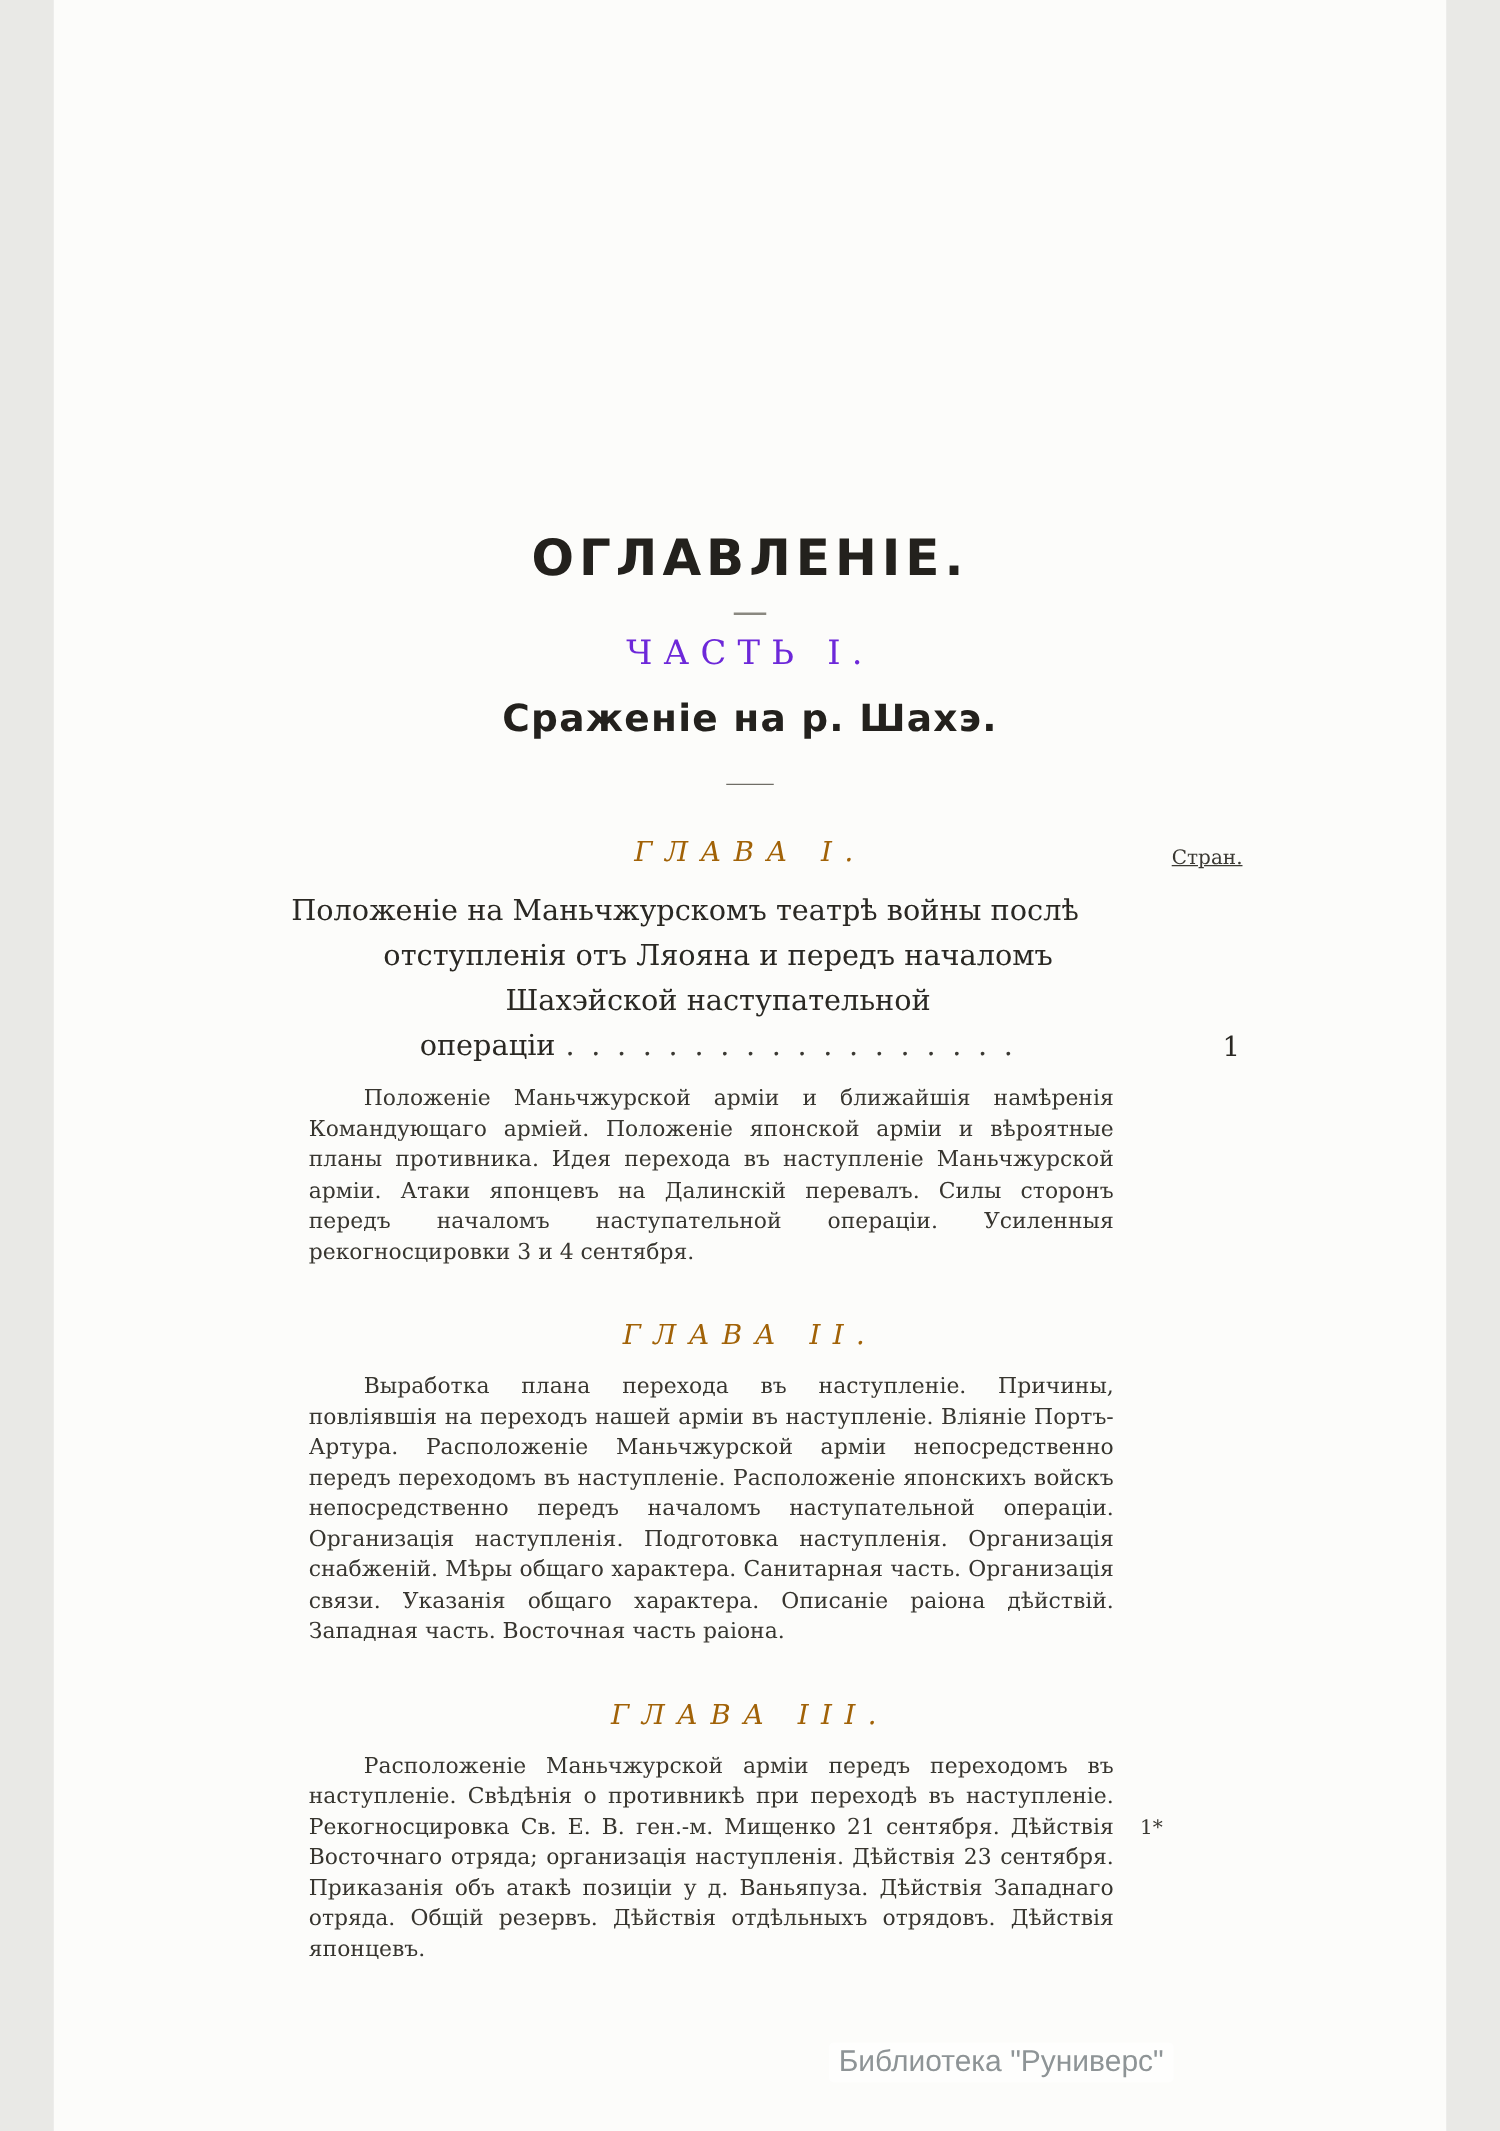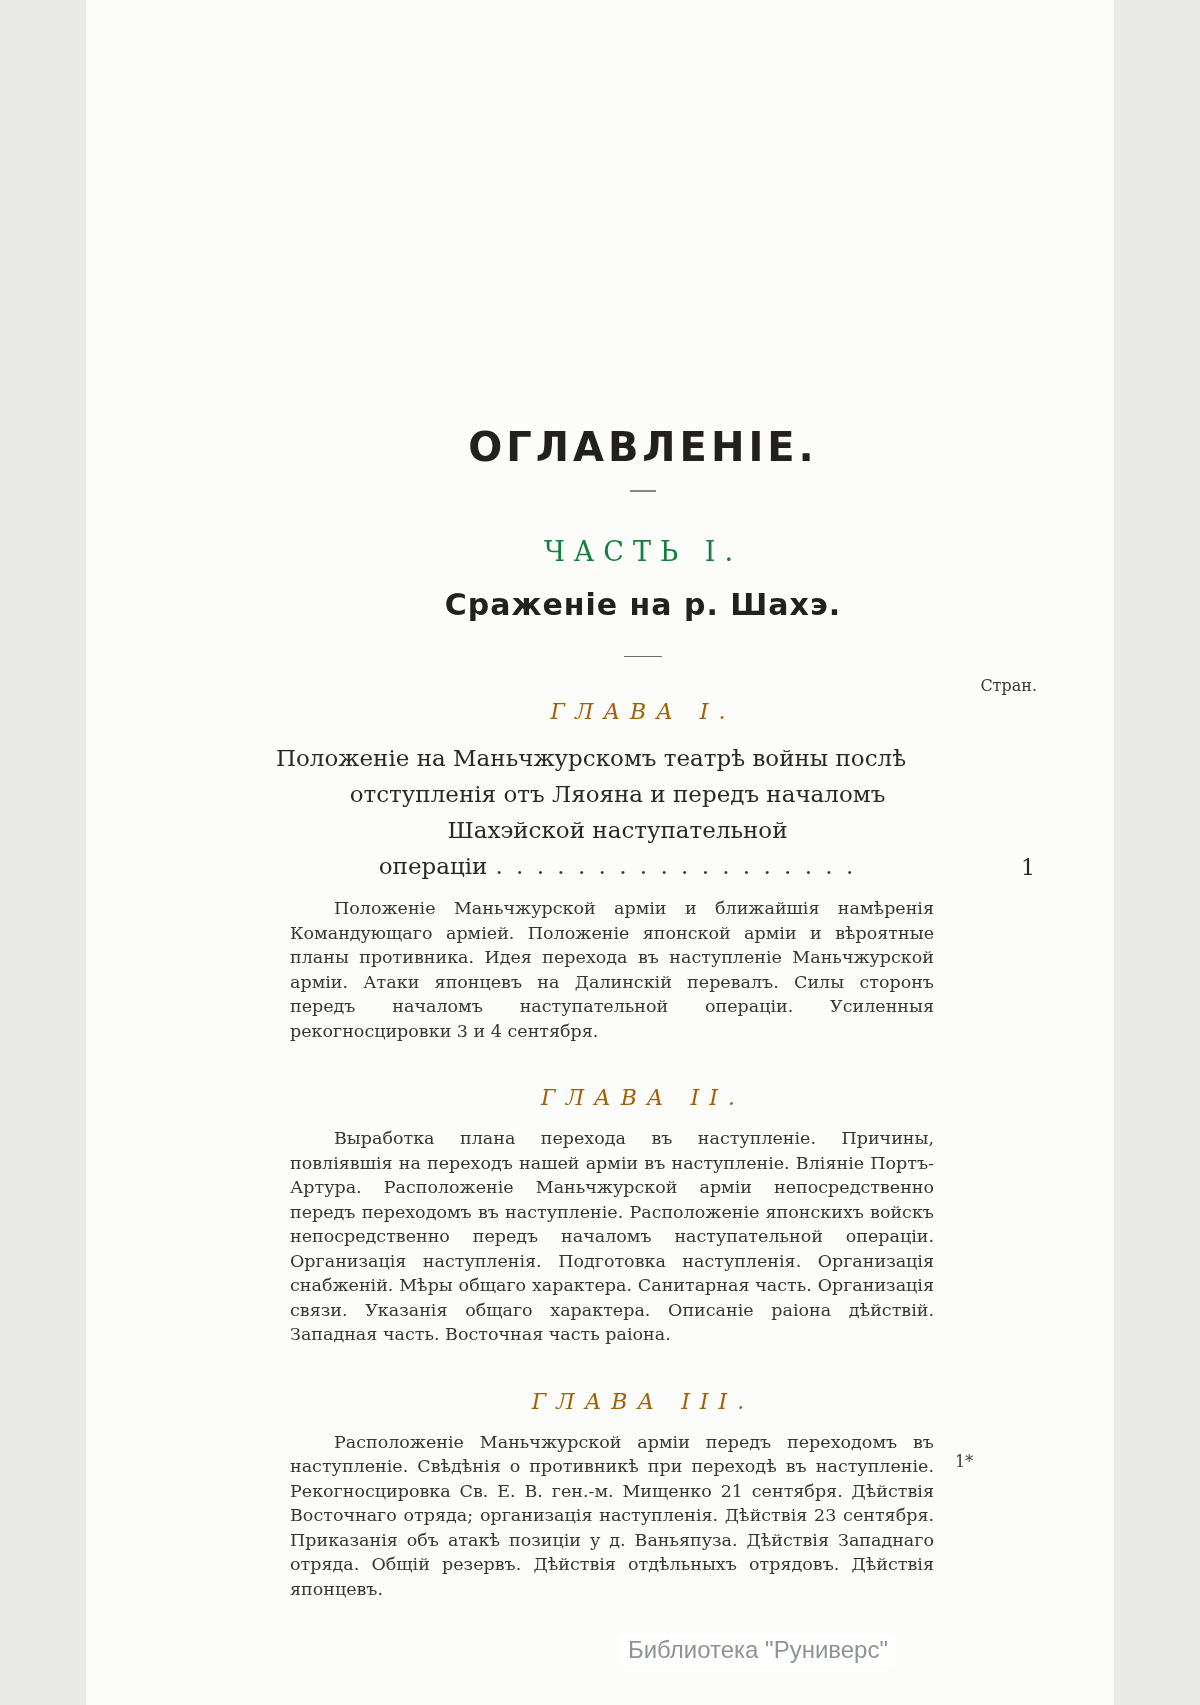--- a/index.html
+++ b/index.html
@@ -2,21 +2,21 @@
 <html><head>
 <meta charset="utf-8">
 <style>
   html, body {
     margin: 0;
     padding: 0;
     background: #e9e9e6;
   }
   .page {
     position: relative;
-    width: 1028px;
+    width: 1114px;
     height: 1705px;
     margin: 0 auto;
     background: #fcfcfa;
     color: #2e2c28;
     font-family: "DejaVu Serif", "Liberation Serif", serif;
     overflow: hidden;
   }
   .content {
     position: absolute;
     left: 163px;
@@ -32,25 +32,25 @@
     letter-spacing: 4px;
     color: #23211d;
   }
   .divider-small {
     width: 26px;
     height: 0;
     border-top: 2px solid #8a8880;
     margin: 20px auto 0 auto;
   }
   .part-heading {
-    margin: 44px 0 0 0;
+    margin: 15px 0 0 0;
     text-align: center;
     font-size: 27px;
     letter-spacing: 9px;
-    color: #15803d;
+    color: #6d28d9;
   }
   .part-title {
     margin: 20px 0 16px 0;
     text-align: center;
     font-family: "DejaVu Sans", "Liberation Sans", sans-serif;
     font-weight: bold;
     font-size: 30px;
     letter-spacing: 1px;
     color: #23211d;
   }
@@ -59,20 +59,21 @@
     height: 0;
     border-top: 1px solid #6f6d66;
     margin: 34px auto 0 auto;
   }
   .stran-label {
     position: absolute;
     right: 0;
     top: 252px;
     font-size: 16px;
     color: #3a3832;
+    text-decoration: underline;
   }
   .chapter-heading {
     text-align: center;
     font-size: 22px;
     letter-spacing: 10px;
     margin: 42px 0 16px 0;
     color: #a16207;
     font-style: italic;
   }
   .chapter-title-row {

